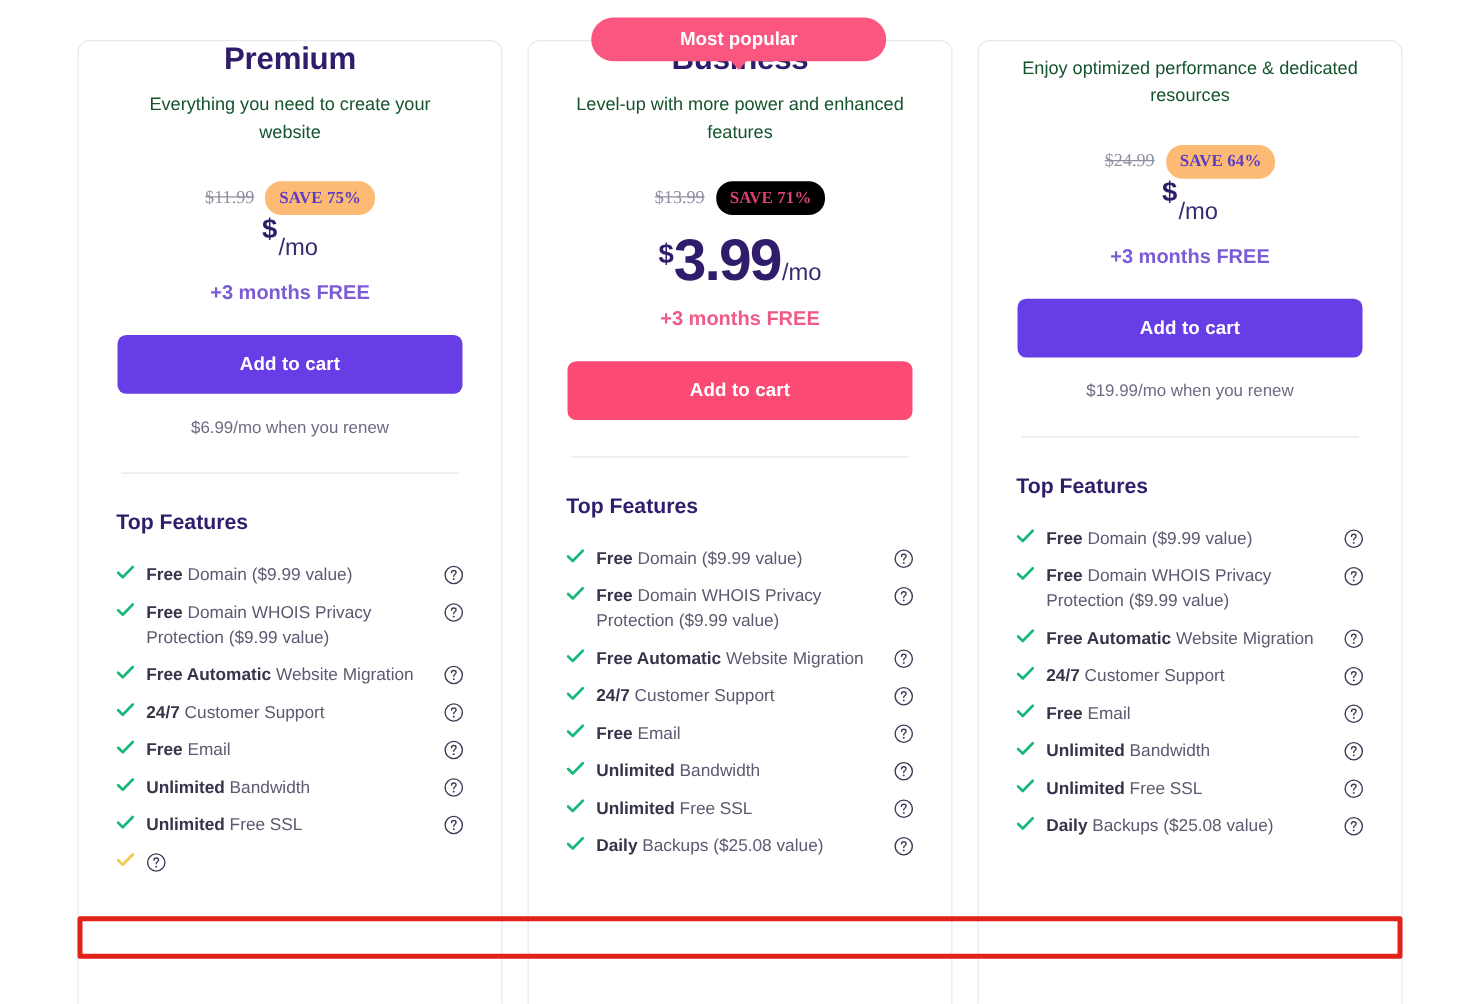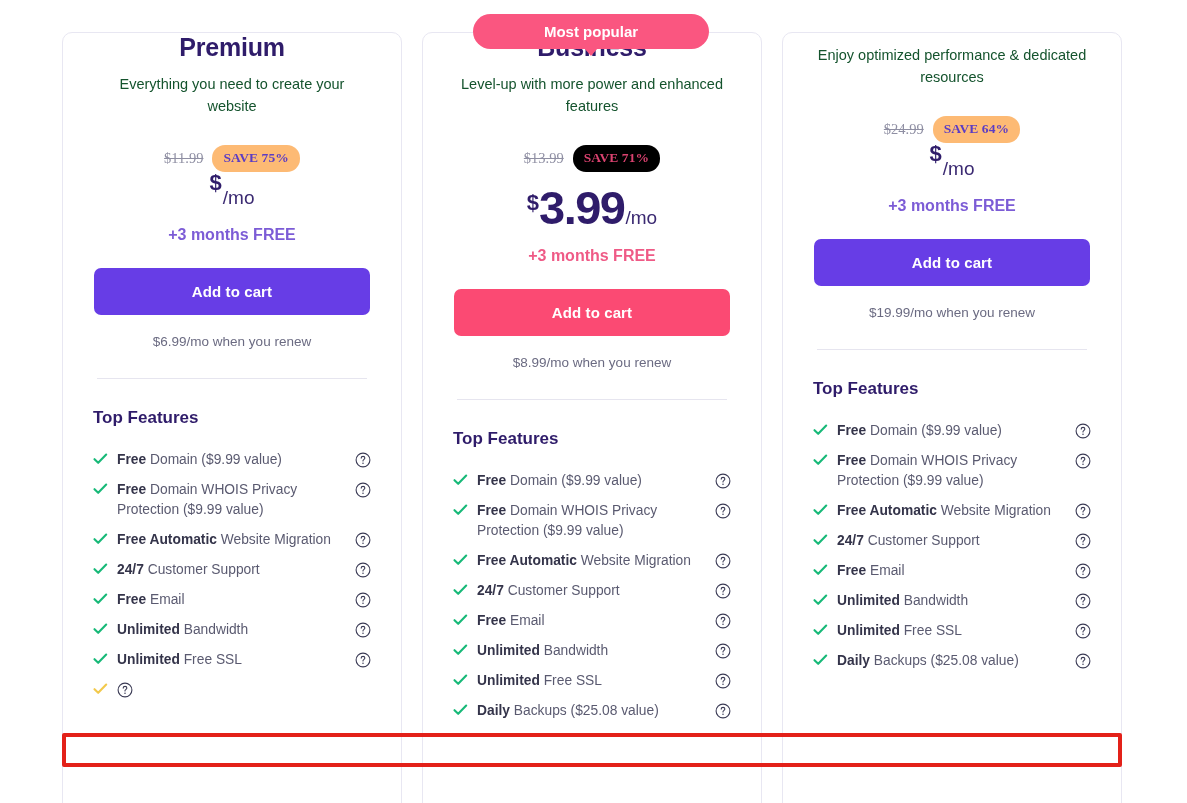--- a/index.html
+++ b/index.html
@@ -327,21 +327,20 @@
         <span class="price-old">$13.99</span>
         <span class="save-badge save-pink">SAVE 71%</span>
       </div>
       <div class="price-main">
         <span class="price-cur">$</span>
         <span class="price-val">3.99</span>
         <span class="price-per">/mo</span>
       </div>
       <div class="free-months fm-pink">+3 months FREE</div>
       <button class="cta cta-pink">Add to cart</button>
-      <div class="renew">$8.99/mo when you renew</div>
       <div class="divider"></div>
       <div class="features-title">Top Features</div>
       <div class="feature-list">
           <div class="feature">
             <span class="check"><svg width="15" height="12" viewBox="0 0 15 12" fill="none">
                 <path d="M1.5 6.2 L5.2 9.8 L13.2 1.6" stroke="#17b978" stroke-width="2.1" stroke-linecap="round" stroke-linejoin="round"></path>
               </svg></span>
             <span class="feature-text"><b>Free</b> Domain ($9.99 value)</span>
             <span class="help"><svg width="16" height="16" viewBox="0 0 16 16" fill="none">
                 <circle cx="8" cy="8" r="6.9" stroke="#3b3b55" stroke-width="1.1"></circle>

